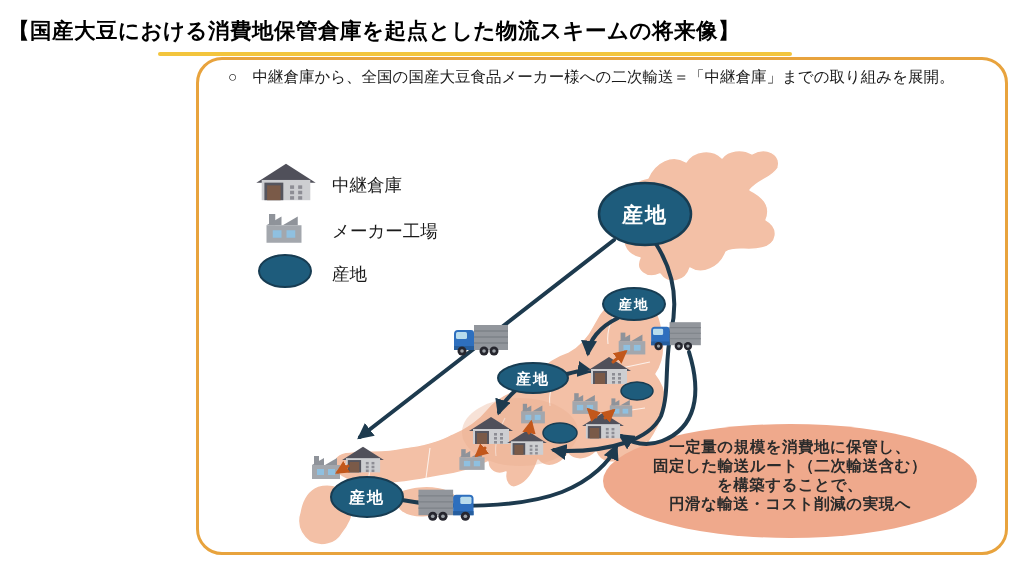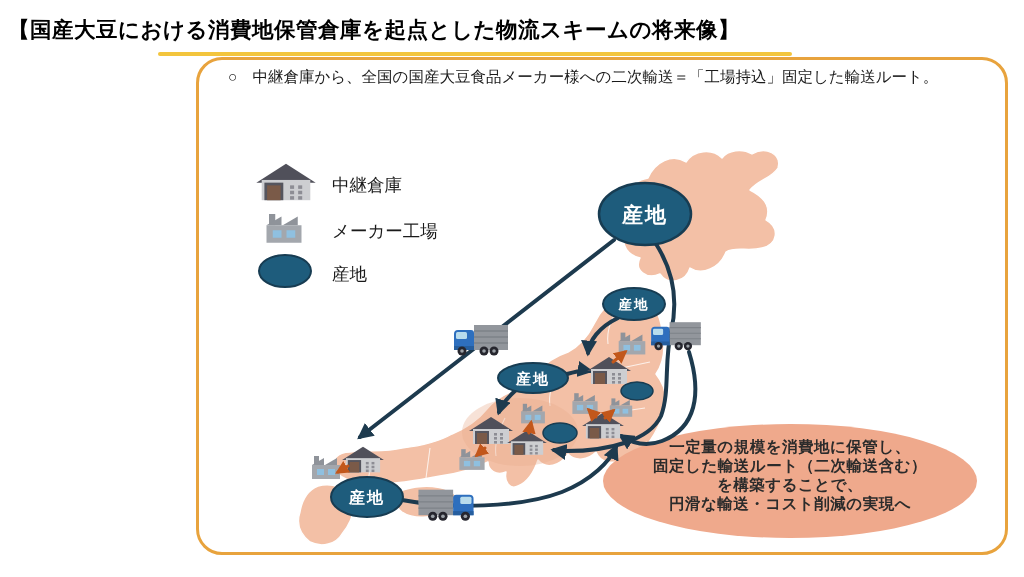--- a/index.html
+++ b/index.html
@@ -4,21 +4,21 @@
 <style>
   html,body{margin:0;padding:0;background:#ffffff;}
   body{
     width:1024px;height:577px;position:relative;overflow:hidden;
     font-family:"Liberation Sans","DejaVu Sans",sans-serif;
     -webkit-font-smoothing:antialiased;
   }
   .page-title{
     position:absolute;left:8px;top:14px;width:1000px;
     font-size:21.5px;font-weight:bold;color:#000;line-height:34px;
-    letter-spacing:0.5px;white-space:nowrap;font-family:Liberation Mono, monospace;
+    letter-spacing:0.5px;white-space:nowrap;
   }
   .title-underline{
     position:absolute;left:158px;top:52px;width:634px;height:4px;
     background:#f3c53d;border-radius:2px;
   }
   .panel{
     position:absolute;left:196px;top:57px;width:806px;height:492px;
     background:#fff;border:3px solid #e8a33d;border-radius:26px;
   }
   .diagram{
@@ -195,14 +195,14 @@
 
     <use href="#ico-factory" transform="translate(284,229) scale(1.25)"></use>
     <text class="legend-label" x="332" y="237">メーカー工場</text>
 
     <ellipse cx="285" cy="271" rx="26" ry="16" fill="#1e5c7c" stroke="#173c52" stroke-width="2"></ellipse>
     <text class="legend-label" x="332" y="280">産地</text>
   </g>
 </svg>
 
 <div class="bullets">
-  <p class="bullet"><span class="marker">○</span><span>中継倉庫から、全国の国産大豆食品メーカー様への二次輸送＝「工場持込」固定した輸送ルート。</span></p>
+  <p class="bullet"><span class="marker">○</span><span>中継倉庫から、全国の国産大豆食品メーカー様への二次輸送＝「中継倉庫」までの取り組みを展開。</span></p>
 </div>
 
 </body></html>

